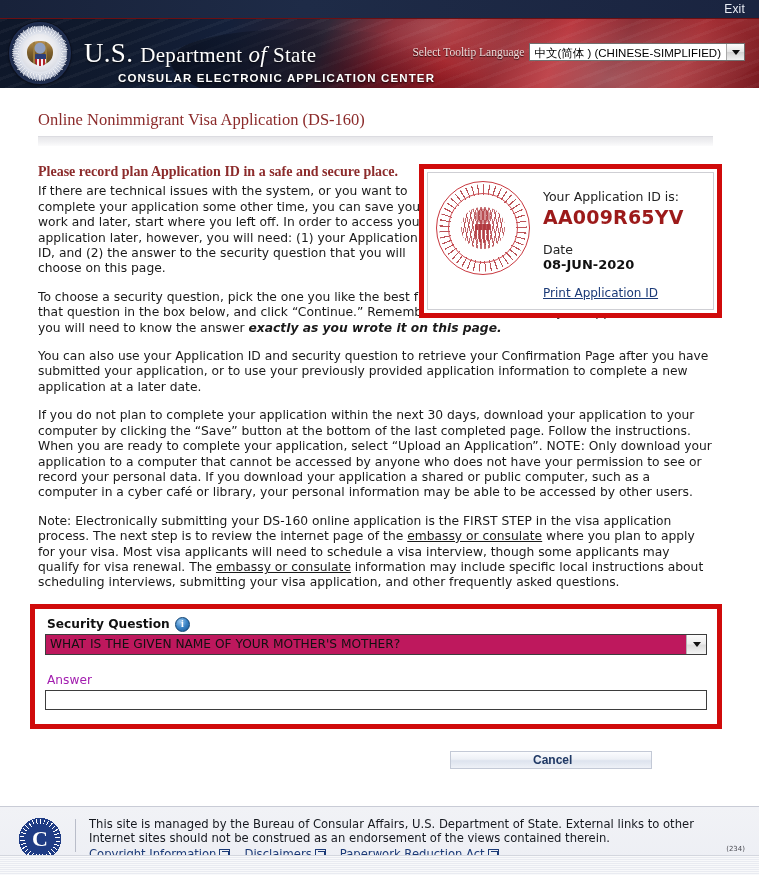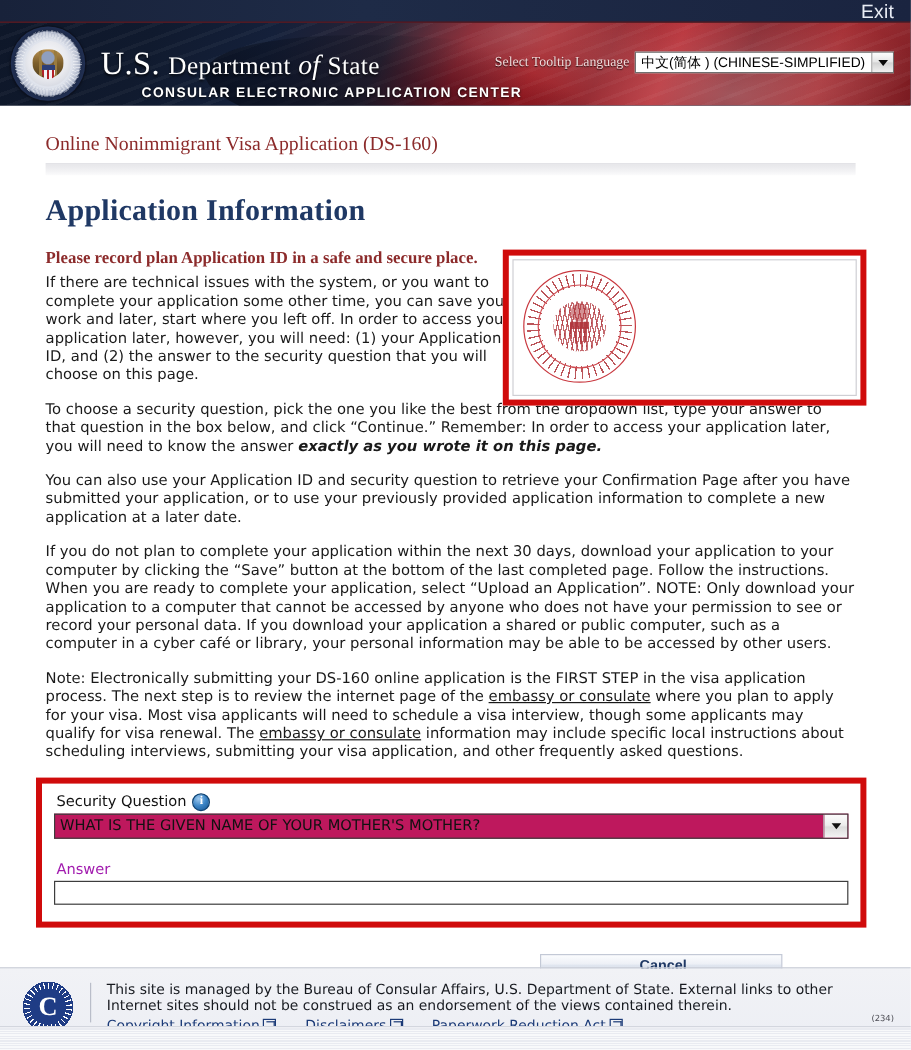--- a/index.html
+++ b/index.html
@@ -24,21 +24,21 @@
     background-image:
       linear-gradient(90deg, #18223a 0%, #1e2b47 40%, #1a2440 100%);
     position: relative;
     border-bottom: 1px solid #6b0f12;
   }
   .topbar-exit {
     position: absolute;
     right: 14px;
     top: 2px;
     color: #e9edf5;
-    font-size: 16px;
+    font-size: 12px;
     font-family: "Liberation Sans", sans-serif;
     text-decoration: none;
     letter-spacing: .2px;
   }
 
   
   .banner {
     height: 69px;
     position: relative;
     overflow: hidden;
@@ -378,20 +378,21 @@
   }
   .sec-label-row {
     display: flex;
     align-items: center;
     gap: 5px;
     margin: 0 0 2px 2px;
   }
   .sec-label {
     font-size: 12.2px;
     color: #111;
+    font-weight: bold;
   }
   .info-icon {
     width: 13px; height: 13px;
     border-radius: 50%;
     background: radial-gradient(circle at 35% 28%, #9ec9ef 0%, #3c85c6 48%, #14528f 100%);
     border: 1px solid #0e4272;
     color: #fff;
     font-family: "Liberation Serif", serif;
     font-size: 10px;
     font-weight: bold;
@@ -537,21 +538,21 @@
     font-family: "DejaVu Sans", sans-serif;
     font-size: 11.6px;
     line-height: 14px;
     color: #16191f;
     flex: 1;
   }
   .footer-links {
     margin-top: 2px;
     display: flex;
     align-items: center;
-    gap: 24px;
+    gap: 14px;
   }
   .footer-links a {
     color: #1b3a77;
     text-decoration: underline;
     font-size: 11.6px;
     display: inline-flex;
     align-items: center;
     gap: 3px;
   }
   .ext-icon {
@@ -621,32 +622,38 @@
           <i></i>
         </span>
     </div>
   </div>
 </div>
 
 <div class="page">
 
   <div class="breadcrumb">Online Nonimmigrant Visa Application (DS-160)</div>
   <div class="breadcrumb-rule"></div>
-  <h1 class="page-title">Application Information</h1>
 
   <div class="content">
 
     <div class="appid-box">
       <div class="appid-inner">
         <div class="appid-seal">
           <div class="ring"></div>
           <div class="dots"></div>
           <div class="ring2"></div>
           <div class="eagle"></div>
           <div class="shield"></div>
+        </div>
+        <div class="appid-text">
+          <div class="appid-label">Your Application ID is:</div>
+          <div class="appid-value">AA009R65YV</div>
+          <div class="appid-date-label">Date</div>
+          <div class="appid-date-value">08-JUN-2020</div>
+          <a class="appid-print" href="#">Print Application ID</a>
         </div>
       </div>
     </div>
 
     <div class="copy">
       <p class="lead narrow">Please record plan Application ID in a safe and secure place.</p>
       <p class="narrow">If there are technical issues with the system, or you want to complete your application some other time, you can save your work and later, start where you left off. In order to access your application later, however, you will need: (1) your Application ID, and (2) the answer to the security question that you will choose on this page.</p>
       <p><span>To choose a security question, pick the one you like the best from the dropdown list, type your answer to that question in the box below, and click “Continue.” Remember: In order to access your application later, you will need to know the answer </span><span class="bolditalic">exactly as you wrote it on this page.</span></p>
       <p>You can also use your Application ID and security question to retrieve your Confirmation Page after you have submitted your application, or to use your previously provided application information to complete a new application at a later date.</p>
       <p>If you do not plan to complete your application within the next 30 days, download your application to your computer by clicking the “Save” button at the bottom of the last completed page. Follow the instructions. When you are ready to complete your application, select “Upload an Application”. NOTE: Only download your application to a computer that cannot be accessed by anyone who does not have your permission to see or record your personal data. If you download your application a shared or public computer, such as a computer in a cyber café or library, your personal information may be able to be accessed by other users.</p>

